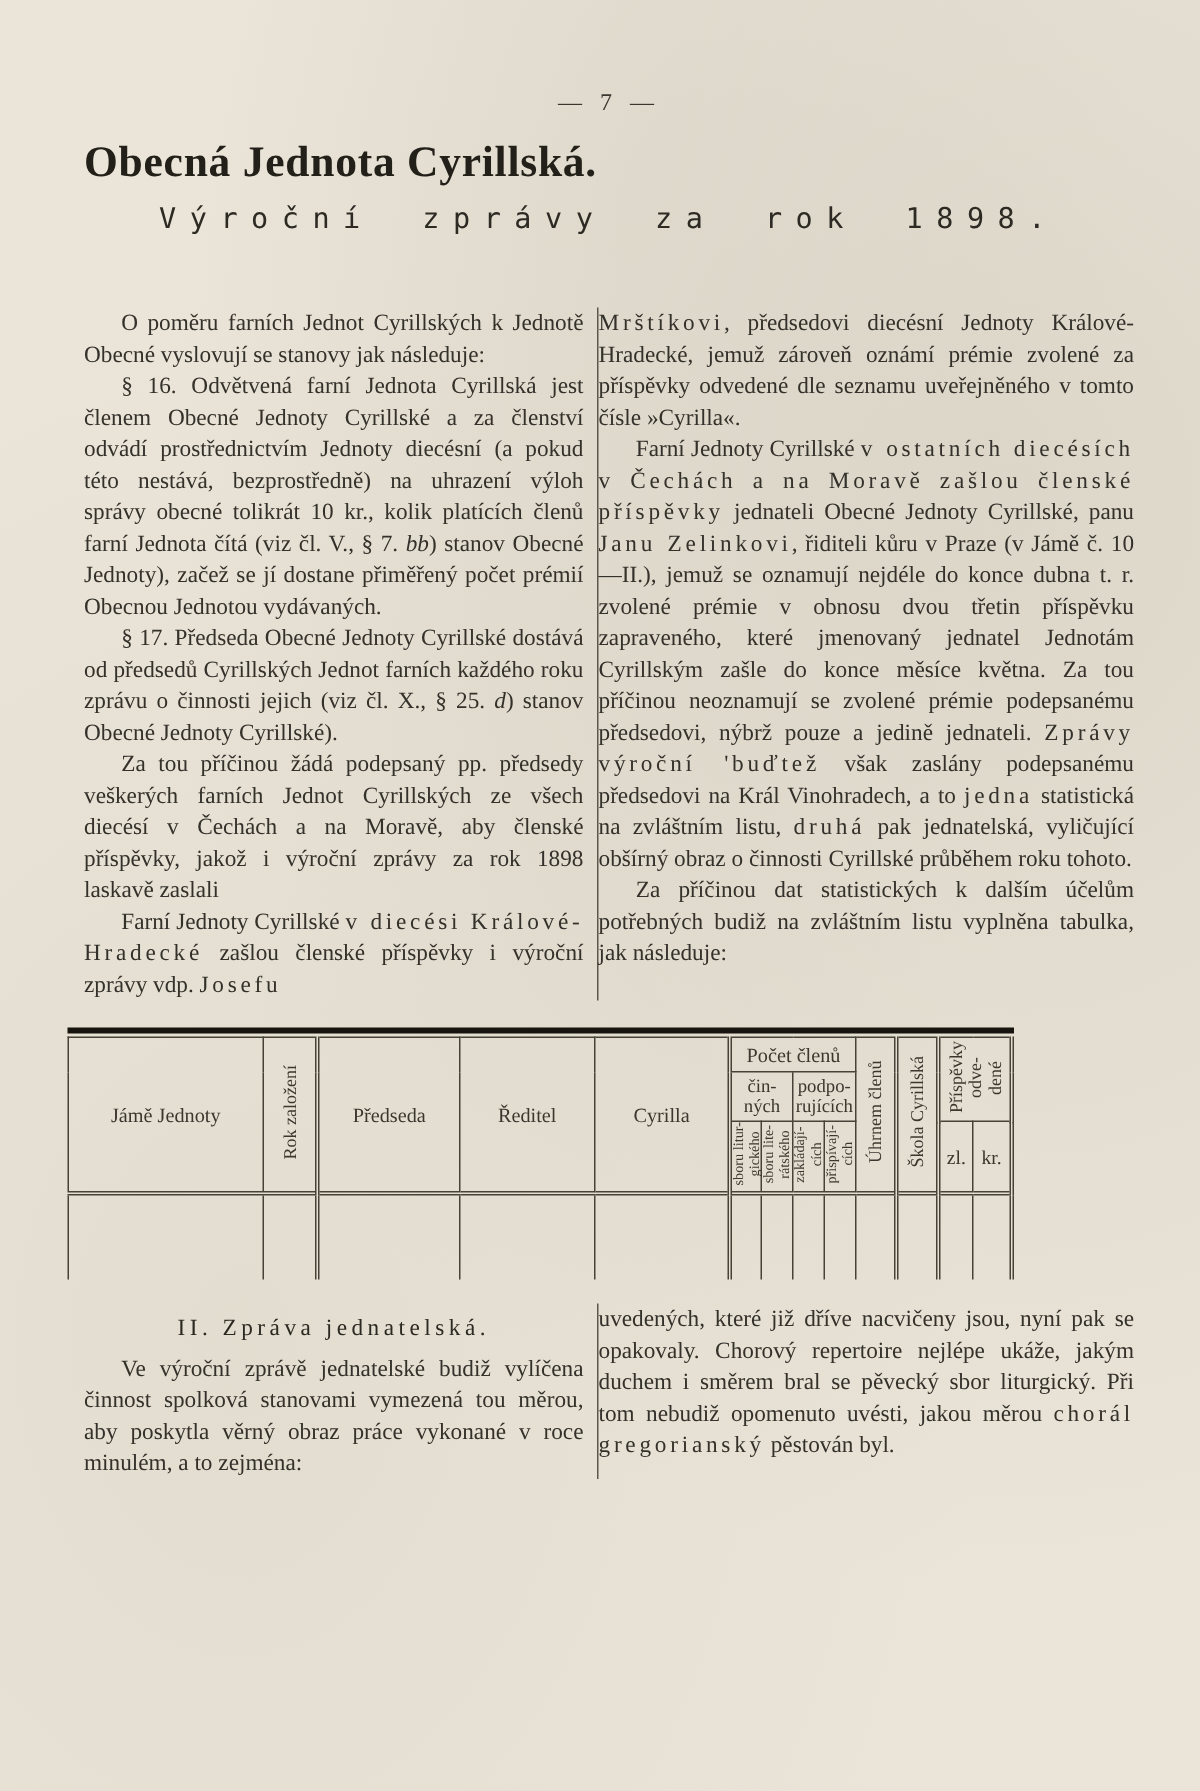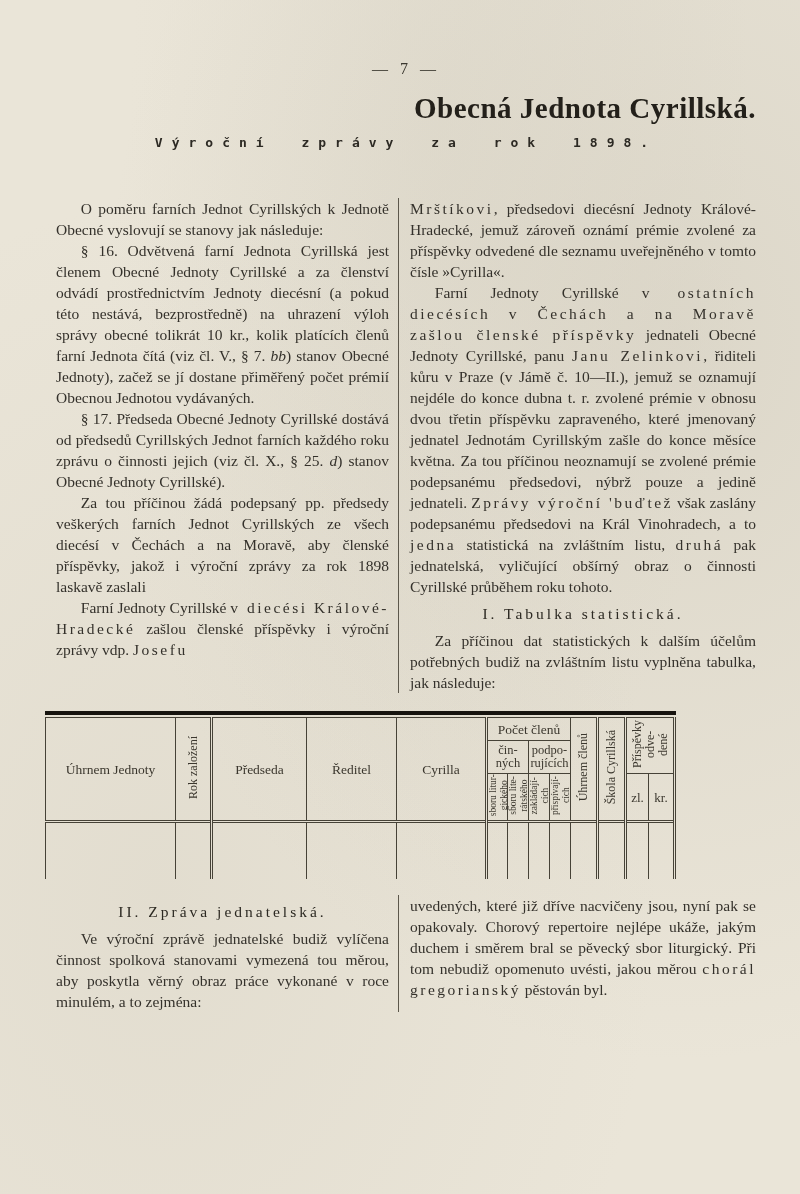--- a/index.html
+++ b/index.html
@@ -17,32 +17,32 @@
       #eae5d8;
     color:#34312b;
     padding:60px 44px 0 56px;
     overflow:hidden;
   }
   .pagenum{
     text-align:center;font-size:16px;letter-spacing:4px;color:#3a372f;
     margin:0 0 14px 0;
   }
   .title{
-    text-align:right;font-size:29px;font-weight:bold;color:#23201a;
+    text-align:left;font-size:29px;font-weight:bold;color:#23201a;
     margin:0 0 10px 0;letter-spacing:0.5px;
   }
   .subtitle{
     text-align:center;
-    font-family:"DejaVu Sans Mono",monospace;font-weight:bold;
-    font-size:13px;letter-spacing:9px;word-spacing:12px;
+    font-family:"DejaVu Sans Mono",monospace;font-weight:normal;
+    font-size:19px;letter-spacing:9px;word-spacing:12px;
     color:#2d2a24;margin:0 0 18px 0;white-space:nowrap;
   }
   .cols{display:flex;align-items:stretch;margin-top:48px;}
   .col-l{width:342px;padding-right:9px;box-sizing:border-box;}
-  .col-r{flex:1;border-left:1px solid #5c574b;padding-left:11px;box-sizing:border-box;}
+  .col-r{flex:1;border-left:1px solid #5c574b;box-sizing:border-box;}
   .cols p{margin:0;font-size:15.5px;line-height:21px;text-align:justify;}
   .ind{text-indent:1.6em;}
   .sp{letter-spacing:2.5px;}
   .it{font-style:italic;}
   .h-bold{
     font-family:"Liberation Sans",sans-serif;font-weight:bold;
     font-size:18.5px !important;line-height:24px !important;
     color:#26231c;margin:8px 0 6px 0 !important;text-align:left !important;
     letter-spacing:0.3px;
   }
@@ -89,21 +89,20 @@
     <div class="col-l">
       <p class="ind"><span>O poměru farních Jednot Cyrillských k Jednotě Obecné vyslovují se stanovy jak následuje:</span></p>
       <p class="ind"><span>§ 16. Odvětvená farní Jednota Cyrillská jest členem Obecné Jednoty Cyrillské a za členství odvádí prostřednictvím Jednoty diecésní (a pokud této nestává, bezprostředně) na uhrazení výloh správy obecné tolikrát 10 kr., kolik platících členů farní Jednota čítá (viz čl. V., § 7. </span><span class="it">bb</span><span>) stanov Obecné Jednoty), začež se jí dostane přiměřený počet prémií Obecnou Jednotou vydávaných.</span></p>
       <p class="ind"><span>§ 17. Předseda Obecné Jednoty Cyrillské dostává od předsedů Cyrillských Jednot farních každého roku zprávu o činnosti jejich (viz čl. X., § 25. </span><span class="it">d</span><span>) stanov Obecné Jednoty Cyrillské).</span></p>
       <p class="ind"><span>Za tou příčinou žádá podepsaný pp. předsedy veškerých farních Jednot Cyrillských ze všech diecésí v Čechách a na Moravě, aby členské příspěvky, jakož i výroční zprávy za rok 1898 laskavě zaslali</span></p>
       <p class="ind"><span>Farní Jednoty Cyrillské </span><span class="sp">v diecési Králové-Hradecké</span><span> zašlou členské příspěvky i výroční zprávy vdp. </span><span class="sp">Josefu</span></p>
     </div>
     <div class="col-r">
       <p><span class="sp">Mrštíkovi</span><span>, předsedovi diecésní Jednoty Králové-Hradecké, jemuž zároveň oznámí prémie zvolené za příspěvky odvedené dle seznamu uveřejněného v tomto čísle »Cyrilla«.</span></p>
       <p class="ind"><span>Farní Jednoty Cyrillské </span><span class="sp">v ostatních diecésích v Čechách a na Moravě zašlou členské příspěvky</span><span> jednateli Obecné Jednoty Cyrillské, panu </span><span class="sp">Janu Zelinkovi</span><span>, řiditeli kůru v Praze (v Jámě č. 10—II.), jemuž se oznamují nejdéle do konce dubna t. r. zvolené prémie v obnosu dvou třetin příspěvku zapraveného, které jmenovaný jednatel Jednotám Cyrillským zašle do konce měsíce května. Za tou příčinou neoznamují se zvolené prémie podepsanému předsedovi, nýbrž pouze a jedině jednateli. </span><span class="sp">Zprávy výroční 'buďtež</span><span> však zaslány podepsanému předsedovi na Král Vinohradech, a to </span><span class="sp">jedna</span><span> statistická na zvláštním listu, </span><span class="sp">druhá</span><span> pak jednatelská, vyličující obšírný obraz o činnosti Cyrillské průběhem roku tohoto.</span></p>
-      <p class="h-center"><span>I. Tabulka statistická.</span></p>
       <p class="ind"><span>Za příčinou dat statistických k dalším účelům potřebných budiž na zvláštním listu vyplněna tabulka, jak následuje:</span></p>
     </div>
   </div>
 
   <div class="tablewrap">
     <table>
       <colgroup>
         <col style="width:130px">
           <col style="width:36px">
           <col style="width:95px">
@@ -113,21 +112,21 @@
           <col style="width:21px">
           <col style="width:21px">
           <col style="width:21px">
         <col style="width:27px">
           <col style="width:28px">
           <col style="width:23px">
           <col style="width:26px">
       </colgroup>
       <tbody>
           <tr class="r1">
-        <th rowspan="4">Úhrnem Jednoty</th>
+        <th rowspan="4">Jámě Jednoty</th>
         <th rowspan="4"><span class="vt vt-lg">Rok založení</span></th>
         <th rowspan="4" class="dbl-l">Předseda</th>
         <th rowspan="4">Ředitel</th>
         <th rowspan="4">Cyrilla</th>
         <th colspan="4" class="dbl-l">Počet členů</th>
         <th rowspan="4"><span class="vt vt-lg">Úhrnem členů</span></th>
         <th rowspan="4" class="dbl-l"><span class="vt vt-lg">Škola Cyrillská</span></th>
         <th colspan="2" rowspan="3" class="dbl-l last"><span class="vt vt-lg">Příspěvky odve-
 dené</span></th>
       </tr>

